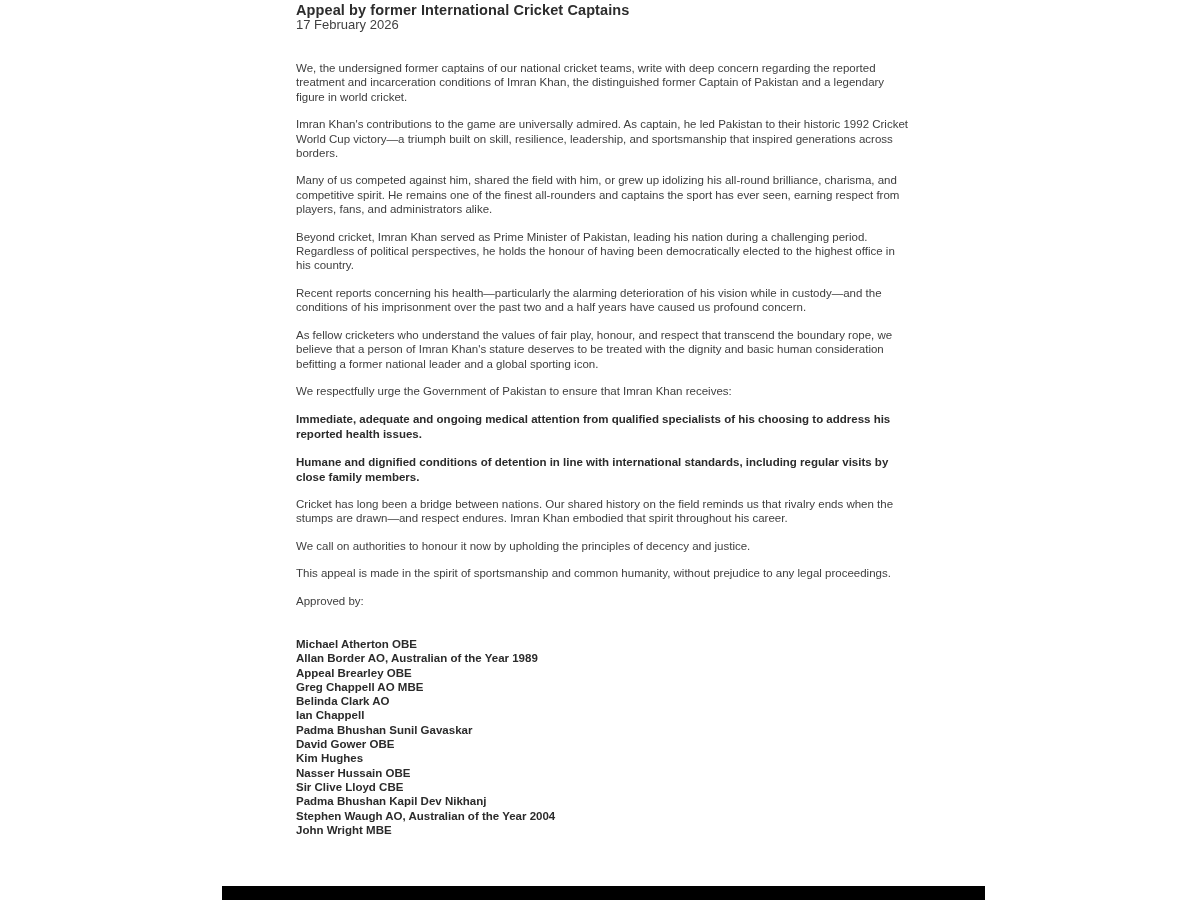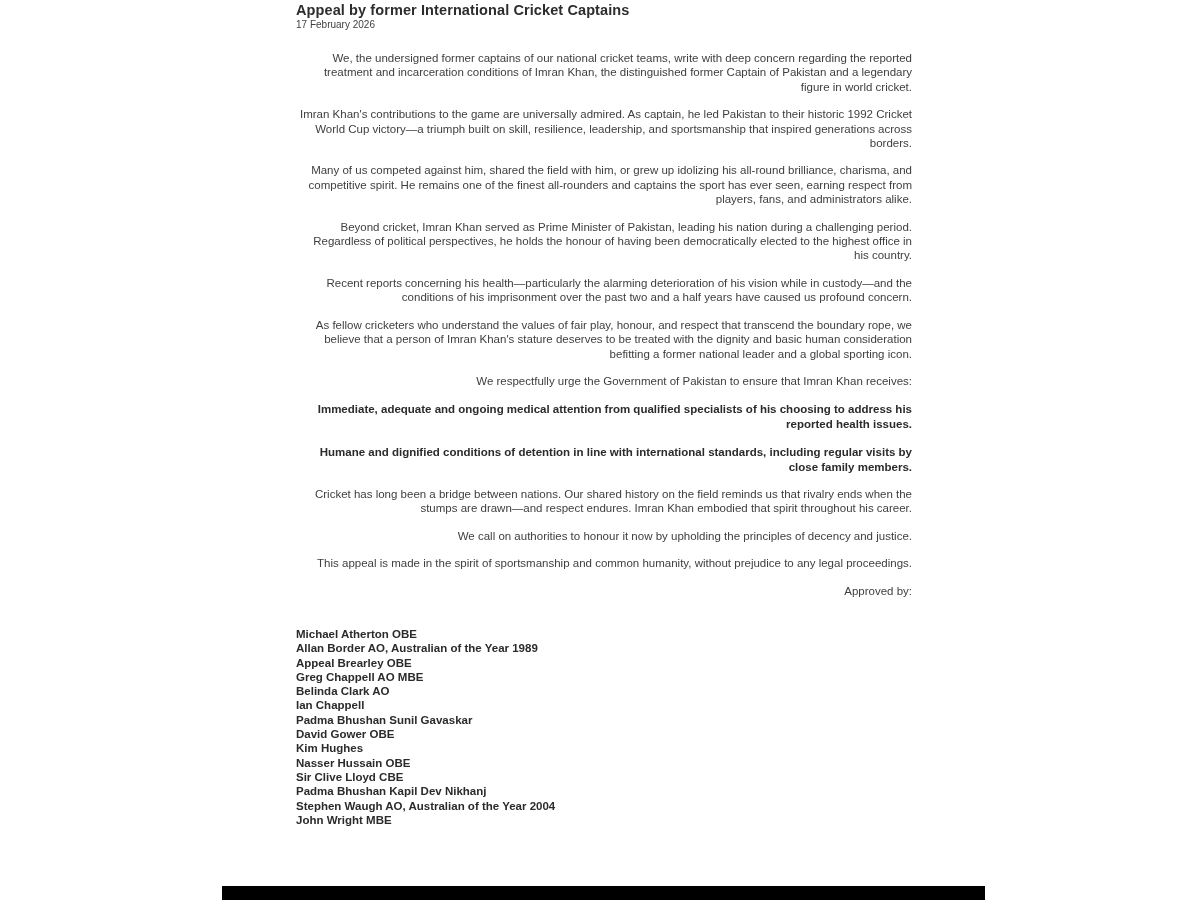--- a/index.html
+++ b/index.html
@@ -23,31 +23,30 @@
     width: 616px;
   }
   .doc-title {
     font-size: 14.5px;
     font-weight: bold;
     line-height: 16px;
     color: #2d2d2d;
     letter-spacing: 0.1px;
   }
   .doc-date {
-    font-size: 10px;
+    font-size: 13px;
     line-height: 14px;
     color: #3f3f3f;
-    margin-bottom: 19px;
+    margin-bottom: 29px;
   }
   .para {
     font-size: 11.5px;
     line-height: 14.4px;
     color: #3e3e3e;
     margin-bottom: 13px;
-    text-align: right;
   }
   .para.bold {
     font-weight: bold;
     color: #2b2b2b;
     margin-top: 14px;
   }
   .approved {
     margin-bottom: 29px;
   }
   .signatories {

